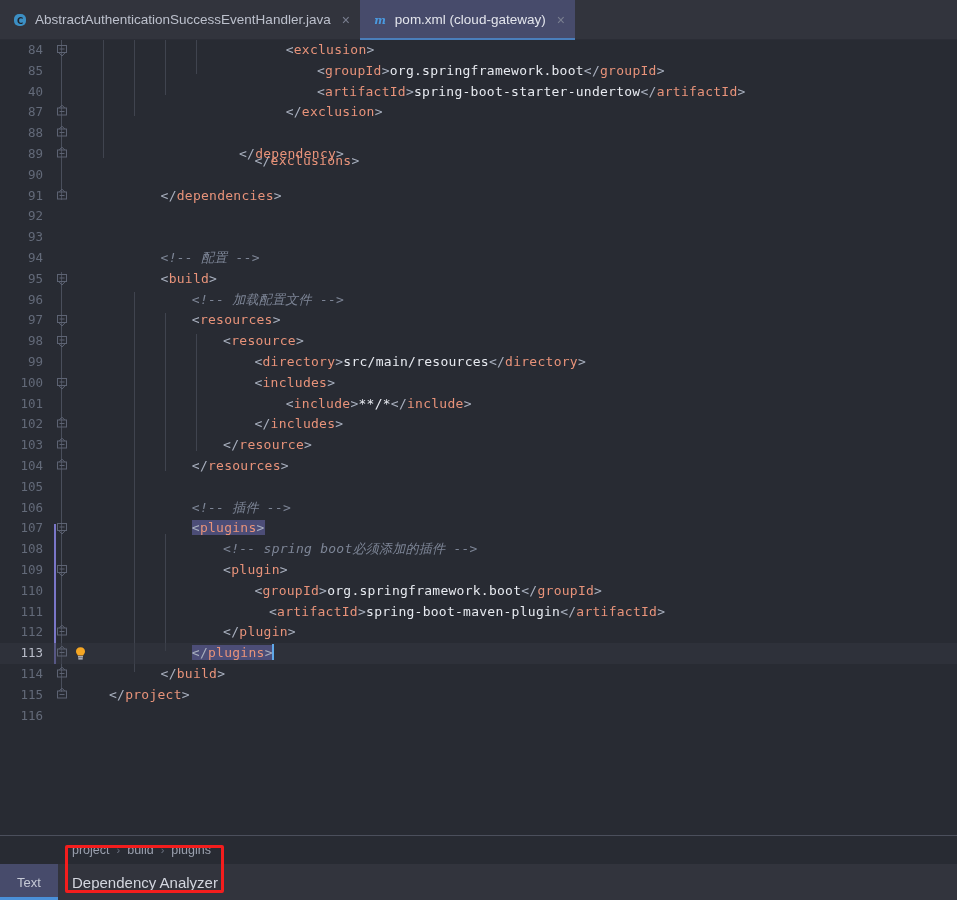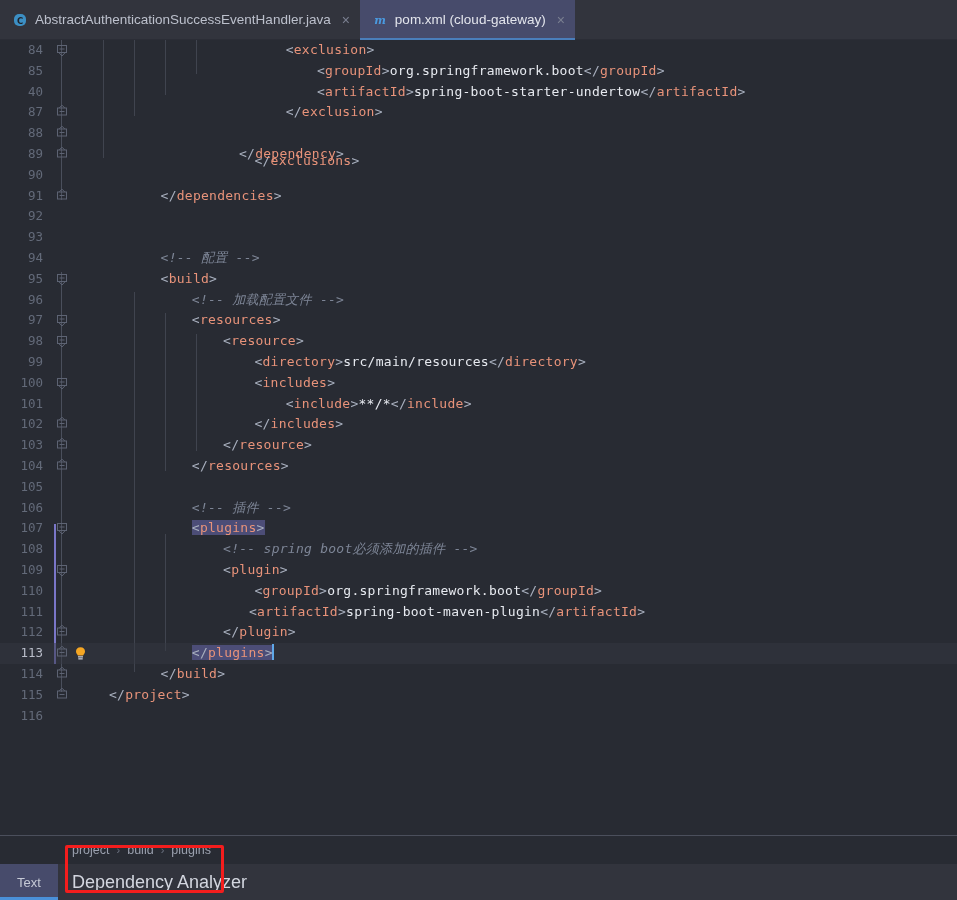--- a/index.html
+++ b/index.html
@@ -191,21 +191,21 @@
     content: "";
     position: absolute;
     left: 0; right: 0; bottom: 0;
     height: 3px;
     background: #4a90d9;
   }
   .dep-analyzer {
     display: flex;
     align-items: center;
     padding-left: 14px;
-    font-size: 18px;
+    font-size: 15px;
     color: #d3d6df;
     cursor: default;
   }
 
   
   .annot-rect {
     position: absolute;
     left: 65px; top: 845px;
     width: 159px; height: 48px;
     border: 3px solid #f41d1d;
@@ -339,21 +339,21 @@
               <path d="M4.2 13 L7 16 L9.8 13" fill="none" stroke="#5d6373"></path>
               <line x1="4.5" y1="9" x2="9.5" y2="9" stroke="#5d6373"></line>
             </svg></span><span class="code-text" style="left: 191.84px;"><span class="sel"><span class="t-br">&lt;</span><span class="t-tag">plugins</span><span class="t-br">&gt;</span></span></span></div>
         <div class="code-line"><span class="ln">108</span><span class="code-text" style="left: 223.12px;"><span class="t-com">&lt;!-- spring boot必须添加的插件 --&gt;</span></span></div>
         <div class="code-line"><span class="ln">109</span><span class="gutter-fold"><svg width="14" height="20" viewBox="0 0 14 20">
               <rect x="2.5" y="5.5" width="9" height="7" fill="none" stroke="#5d6373"></rect>
               <path d="M4.2 13 L7 16 L9.8 13" fill="none" stroke="#5d6373"></path>
               <line x1="4.5" y1="9" x2="9.5" y2="9" stroke="#5d6373"></line>
             </svg></span><span class="code-text" style="left: 223.12px;"><span class="t-br">&lt;</span><span class="t-tag">plugin</span><span class="t-br">&gt;</span></span></div>
         <div class="code-line"><span class="ln">110</span><span class="code-text" style="left: 254.4px;"><span class="t-br">&lt;</span><span class="t-tag">groupId</span><span class="t-br">&gt;</span><span class="t-txt">org.springframework.boot</span><span class="t-br">&lt;/</span><span class="t-tag">groupId</span><span class="t-br">&gt;</span></span></div>
-        <div class="code-line"><span class="ln">111</span><span class="code-text" style="left: 249px;"><span class="t-br">&lt;</span><span class="t-tag">artifactId</span><span class="t-br">&gt;</span><span class="t-txt">spring-boot-maven-plugin</span><span class="t-br">&lt;/</span><span class="t-tag">artifactId</span><span class="t-br">&gt;</span></span></div>
+        <div class="code-line"><span class="ln">111</span><span class="code-text" style="left: 269px;"><span class="t-br">&lt;</span><span class="t-tag">artifactId</span><span class="t-br">&gt;</span><span class="t-txt">spring-boot-maven-plugin</span><span class="t-br">&lt;/</span><span class="t-tag">artifactId</span><span class="t-br">&gt;</span></span></div>
         <div class="code-line"><span class="ln">112</span><span class="gutter-fold"><svg width="14" height="20" viewBox="0 0 14 20">
               <path d="M4.2 6 L7 3.2 L9.8 6" fill="none" stroke="#5d6373"></path>
               <rect x="2.5" y="6" width="9" height="7" fill="none" stroke="#5d6373"></rect>
               <line x1="4.5" y1="9.5" x2="9.5" y2="9.5" stroke="#5d6373"></line>
             </svg></span><span class="code-text" style="left: 223.12px;"><span class="t-br">&lt;/</span><span class="t-tag">plugin</span><span class="t-br">&gt;</span></span></div>
         <div class="code-line current"><span class="ln">113</span><span class="gutter-fold"><svg width="14" height="20" viewBox="0 0 14 20">
               <path d="M4.2 6 L7 3.2 L9.8 6" fill="none" stroke="#5d6373"></path>
               <rect x="2.5" y="6" width="9" height="7" fill="none" stroke="#5d6373"></rect>
               <line x1="4.5" y1="9.5" x2="9.5" y2="9.5" stroke="#5d6373"></line>
             </svg></span><span class="bulb"><svg width="15" height="15" viewBox="0 0 15 15">

